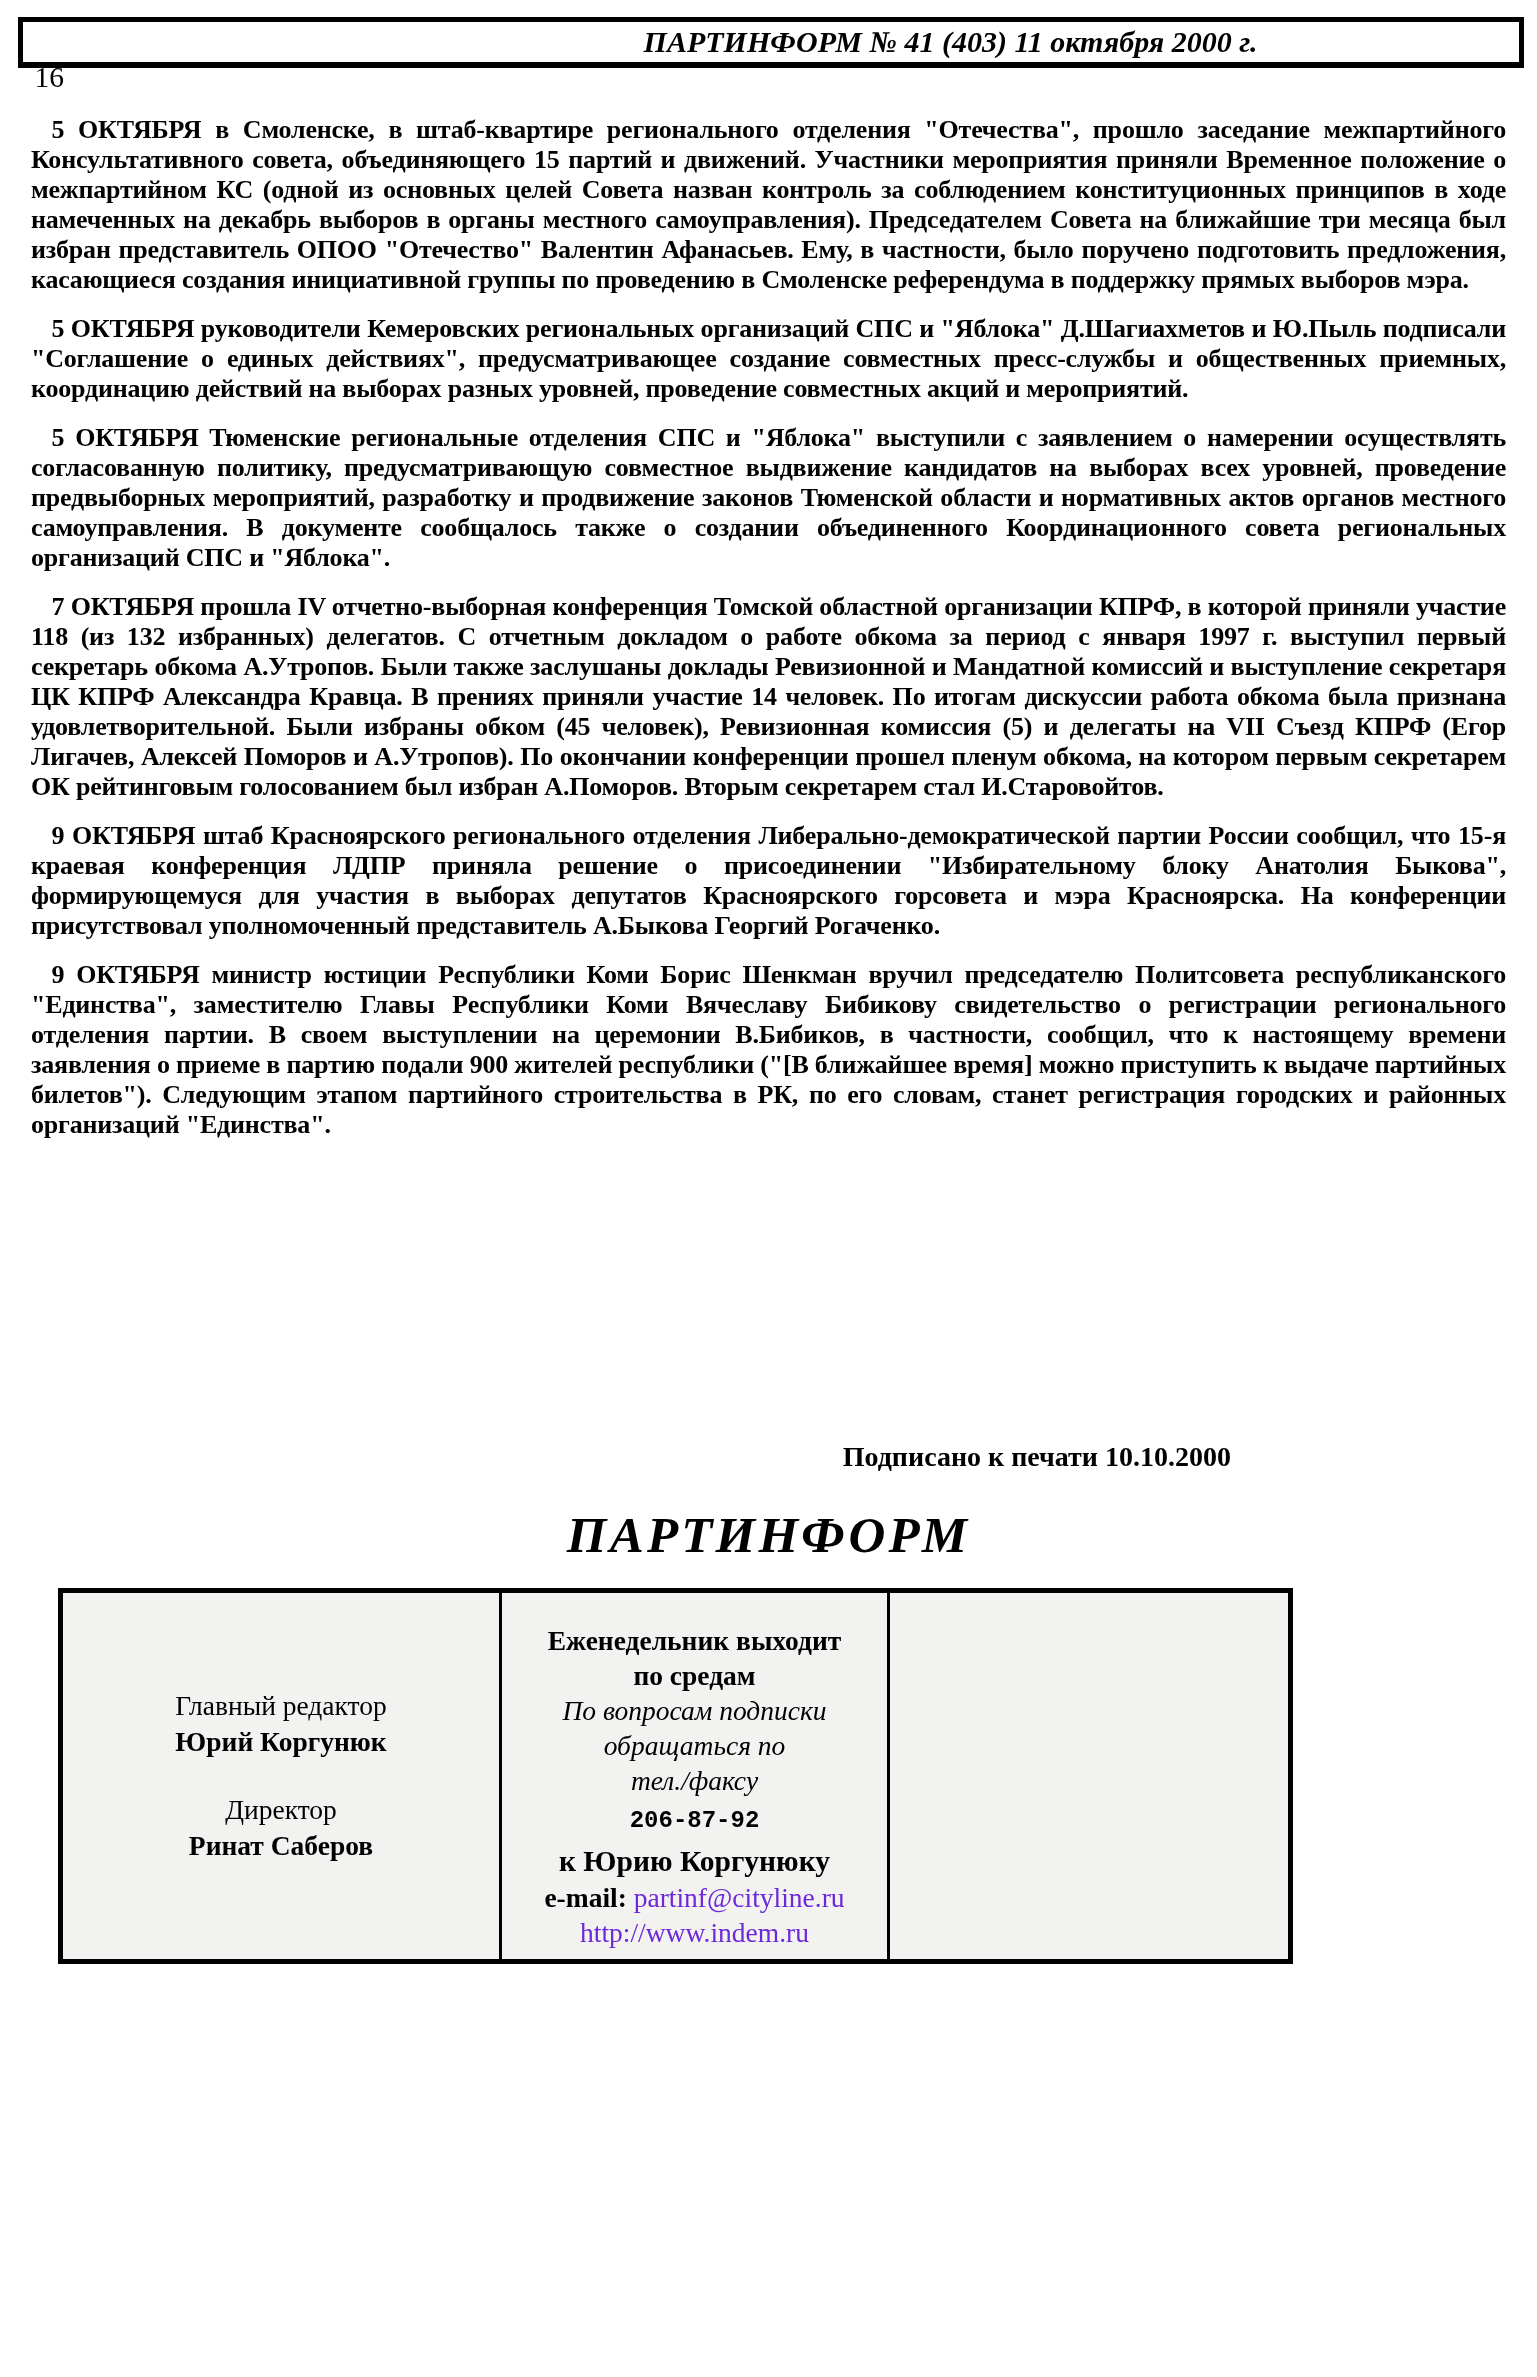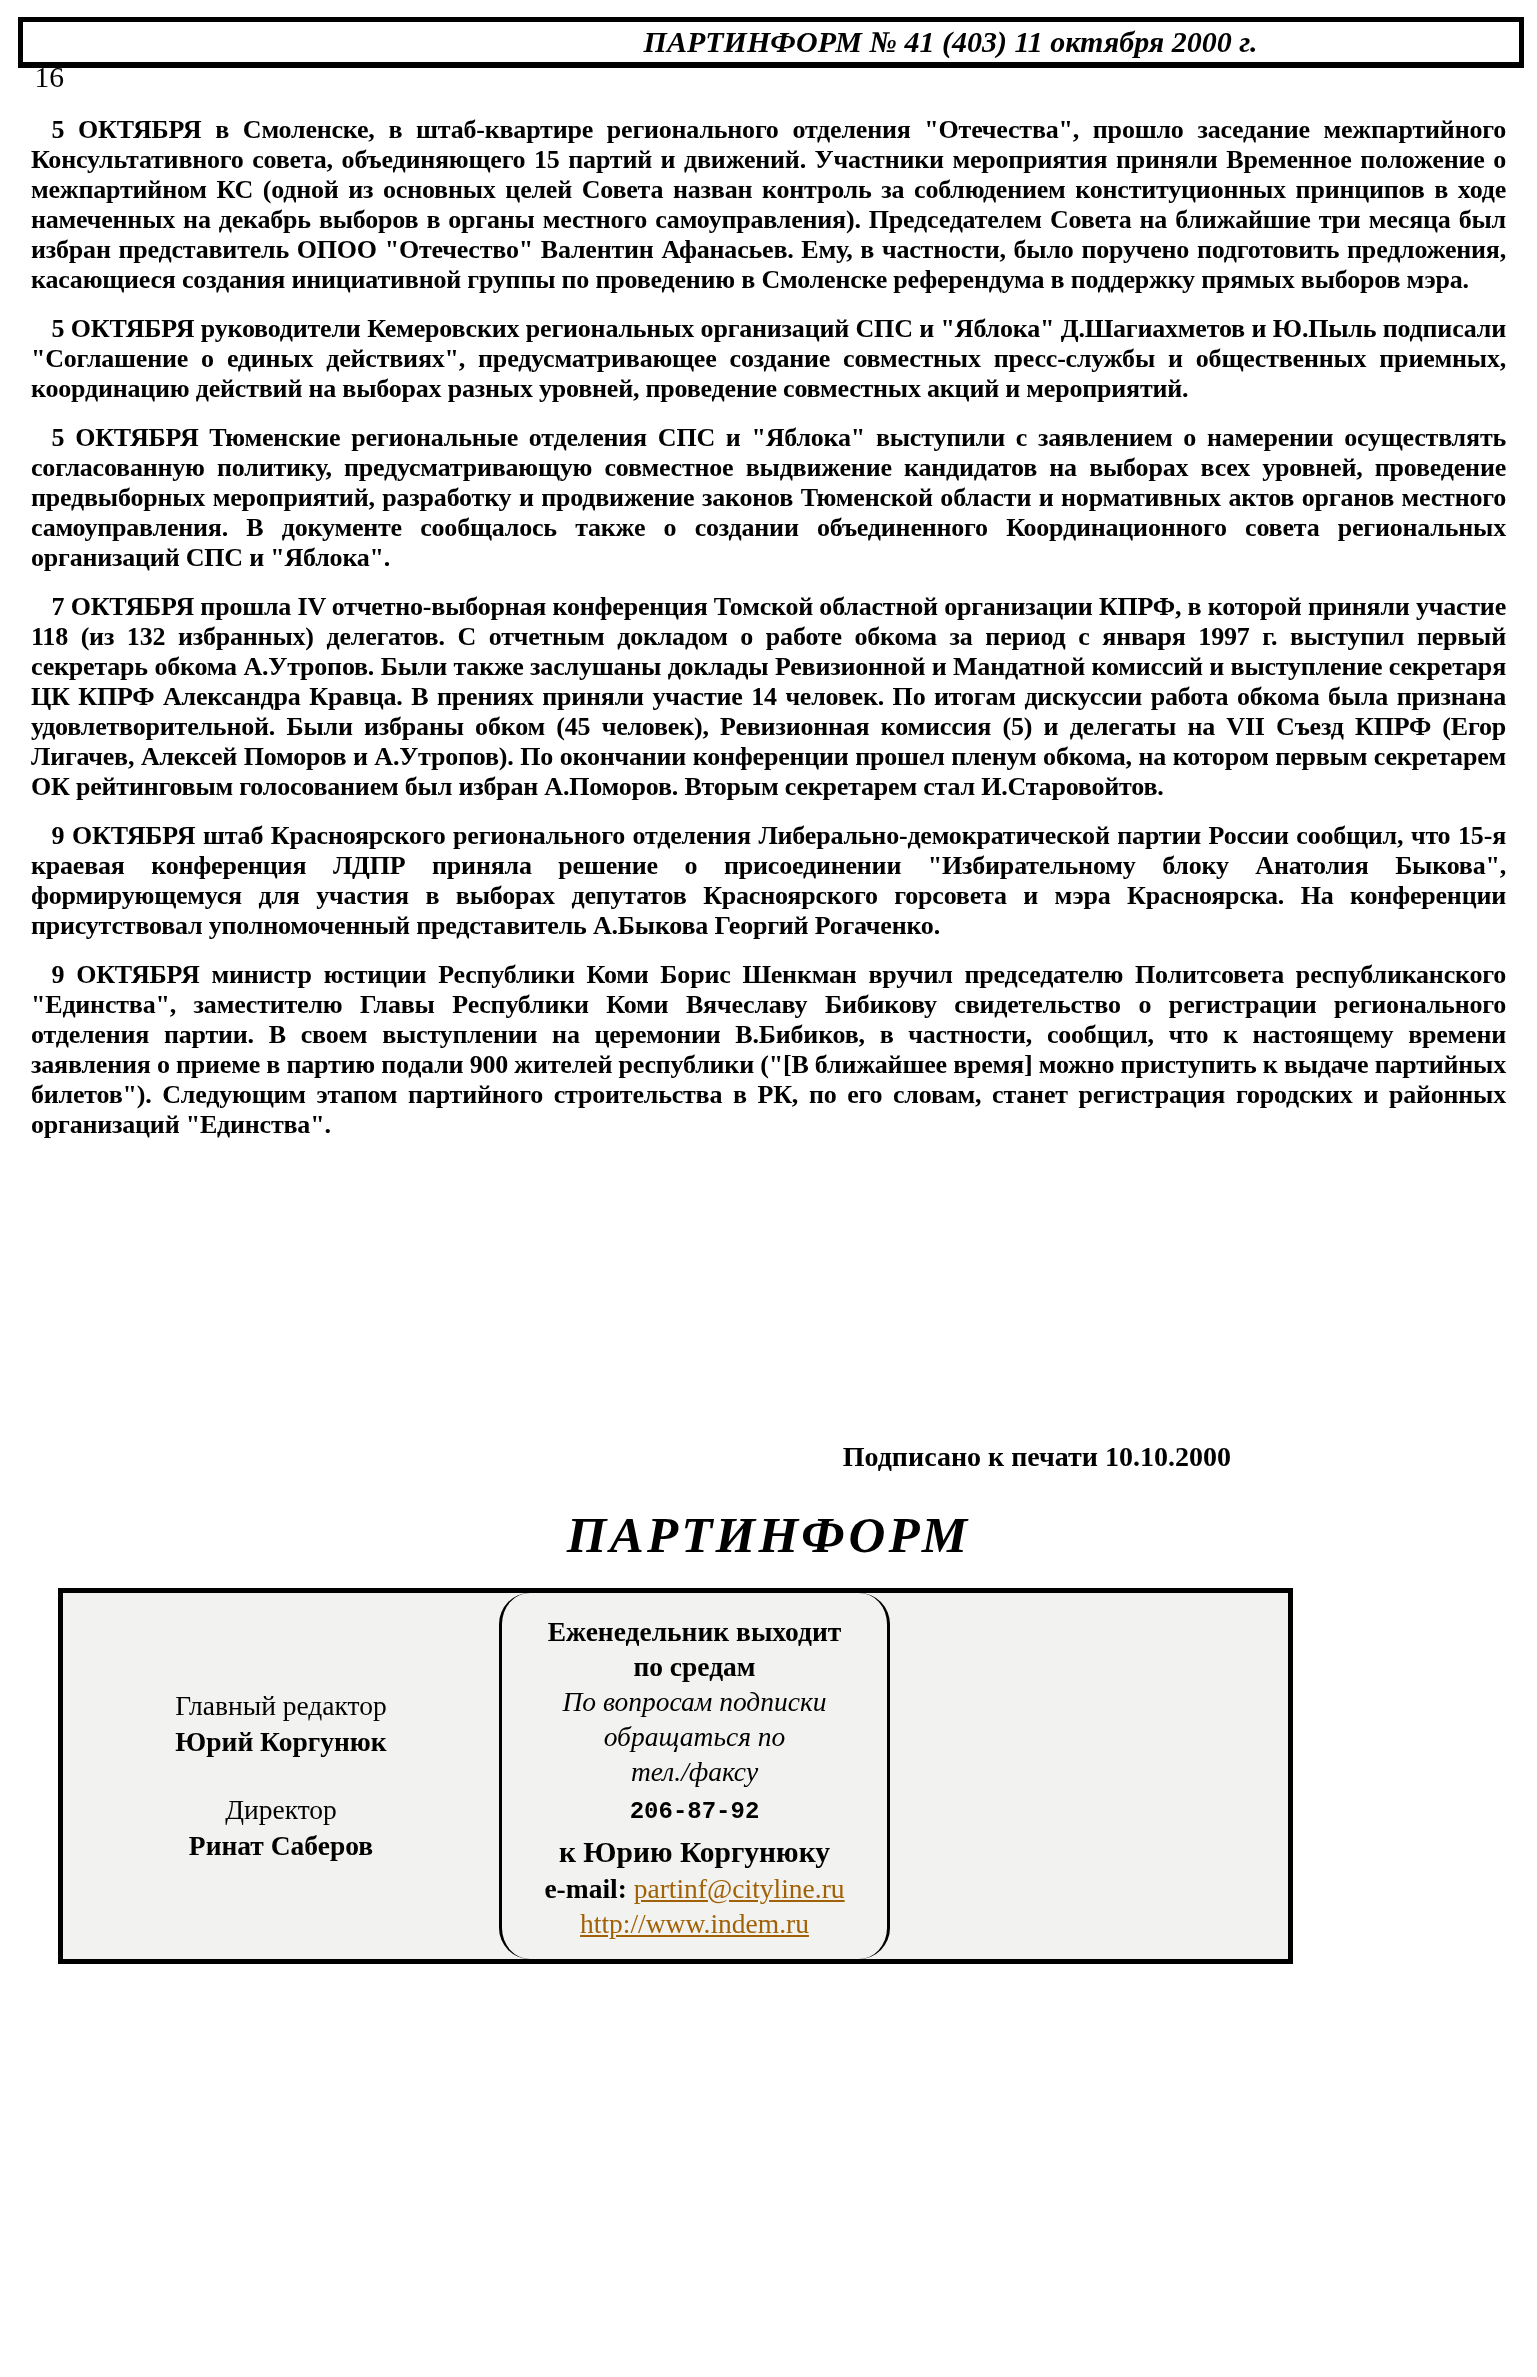--- a/index.html
+++ b/index.html
@@ -100,41 +100,39 @@
     flex-direction: column;
     align-items: center;
     justify-content: center;
     text-align: center;
     font-size: 27.5px;
     line-height: 36px;
   }
   .ed-col.middle {
     border-left: 3.8px solid #000000;
     border-right: 3.8px solid #000000;
-    justify-content: flex-start;
+    justify-content: center;
     padding-top: 21px;
     line-height: 35px;
-    border-radius: 31px;
   }
   .b { font-weight: bold; }
   .i { font-style: italic; }
   .phone {
     font-weight: bold;
     font-size: 24px;
     line-height: 45px;
     font-family: Liberation Mono, monospace;
   }
   .contact-name {
     font-weight: bold;
     font-size: 29.5px;
     line-height: 37px;
   }
   .link {
-    text-decoration: underline;
-    color: #a16207;
+    color: #6d28d9;
   }
   .gap { height: 32px; }
 </style>
 </head>
 <body>
 
 <div class="running-head">
   <span class="page-number">16</span>
   <span class="journal-title">ПАРТИНФОРМ № 41 (403) 11 октября 2000 г.</span>
 </div>

